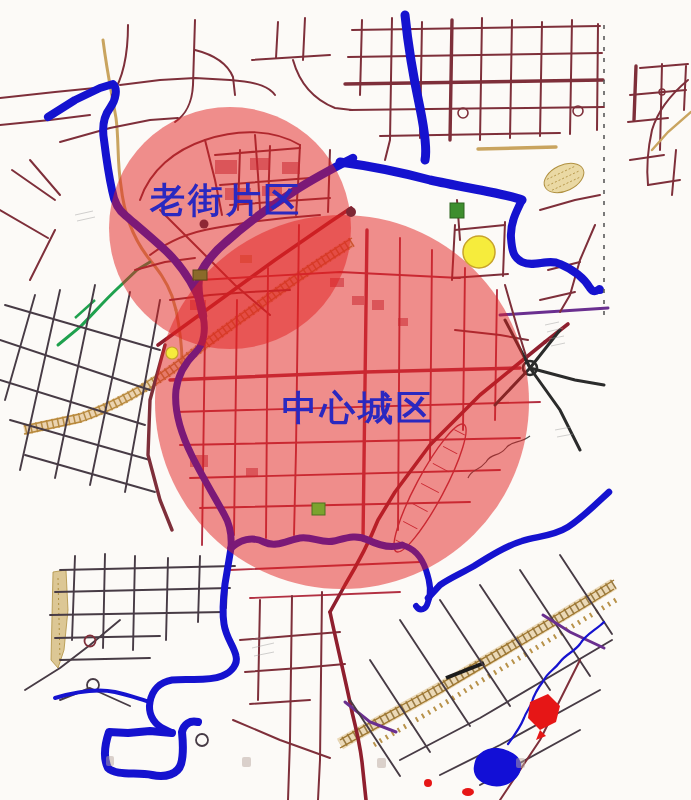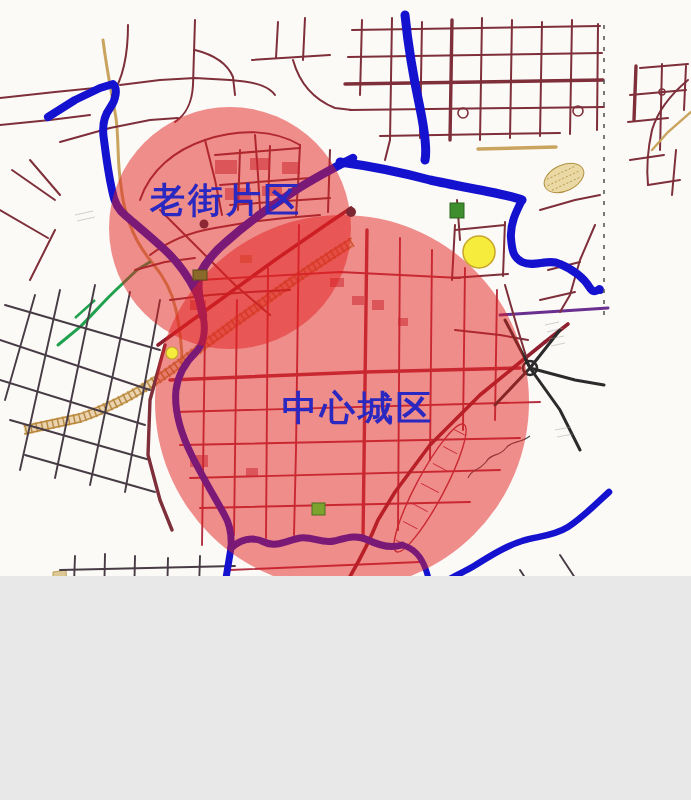--- a/index.html
+++ b/index.html
@@ -1,16 +1,16 @@
 <!DOCTYPE html>
 <html style="--bg: #fcfaf7; --river: #1512cf; --lake: #120fd6; --road-maroon: #7e2f3a; --road-dark: #473b45; --road-crimson: #b23042; --road-artery: #8f1f2e; --road-purple: #6a2f8f; --highlight: #e12020; --label-blue: #2a28c0; --landmark-yellow: #f6ec3c; --landmark-yellow-edge: #c8a32a; --railway-tan: #c9a45f; --railway-tie: #7a5c22; --corridor-orange: #a87828; --green-road: #1fa14e; --green-block: #3e8e2e; --olive-block: #7ba32e; --brown-block: #8a6a2a; --red-zone: #e61616; --boundary-dash: #5a5a5a; --hatch-sand: #dcc795;"><head>
 <meta charset="utf-8">
 <style>
   html,body{margin:0;padding:0;background:#e8e8e8;}
-  .map-wrap{width:691px;height:576px;position:relative;background:var(--bg,#fdfcfa);overflow:hidden;
+  .map-wrap{width:691px;height:800px;position:relative;background:var(--bg,#fdfcfa);overflow:hidden;
     font-family:"DejaVu Sans",sans-serif;}
   svg{display:block}
   
   .rd{fill:none;stroke:var(--road-maroon);stroke-width:2;stroke-linecap:round;stroke-linejoin:round;}
   .rd-dk{fill:none;stroke:var(--road-dark);stroke-width:1.9;stroke-linecap:round;stroke-linejoin:round;}
   .rd-art{fill:none;stroke:var(--road-artery);stroke-width:3.6;stroke-linecap:round;stroke-linejoin:round;}
   .rd-pu{fill:none;stroke:var(--road-purple);stroke-width:3;stroke-linecap:round;}
   .rd-cr{fill:none;stroke:var(--road-crimson);stroke-width:1.9;stroke-linecap:round;stroke-linejoin:round;}
   .rd-th{stroke-width:3.4;}
   .river{fill:none;stroke:var(--river);stroke-linecap:round;stroke-linejoin:round;}

